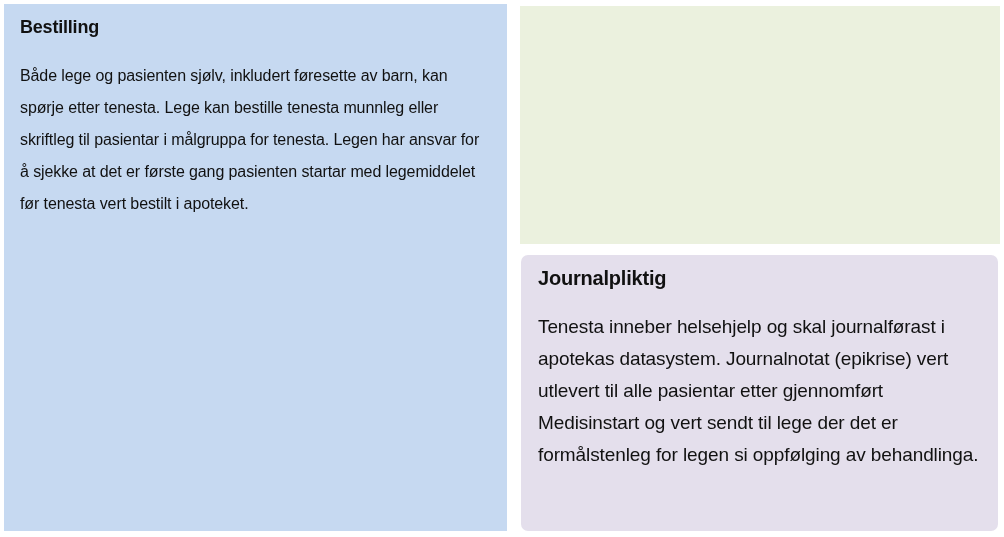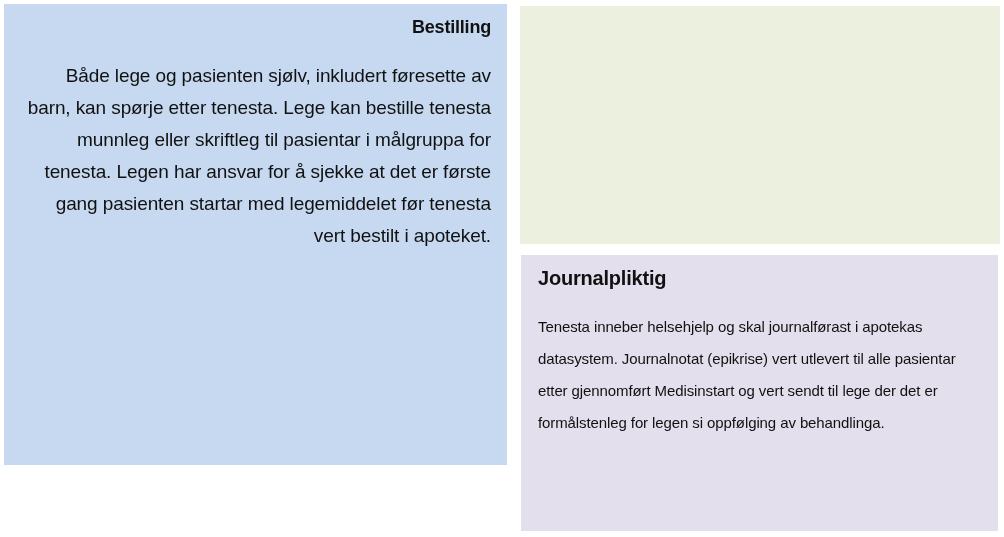--- a/index.html
+++ b/index.html
@@ -29,31 +29,30 @@
     .panel-para {
       margin: 0;
       padding: 0;
       line-height: 32px;
       letter-spacing: -0.1px;
     }
     #panel-bestilling {
       left: 4px;
       top: 4px;
       width: 503px;
-      height: 461px;
+      height: 527px;
       background: #c6d9f1;
       padding: 13px 16px 0 16px;
-      text-align: right;
     }
     #panel-bestilling .panel-title {
       font-size: 18px;
       margin-bottom: 21px;
     }
     #panel-bestilling .panel-para {
-      font-size: 19px;
+      font-size: 16px;
     }
     #panel-bestilling .panel-para + .panel-para {
       margin-top: 16px;
     }
     #panel-gjennomforing {
       left: 520px;
       top: 6px;
       width: 480px;
       height: 238px;
       background: #ebf1de;
@@ -66,27 +65,28 @@
     #panel-gjennomforing .panel-para {
       font-size: 19px;
     }
     #panel-journalpliktig {
       left: 521px;
       top: 255px;
       width: 477px;
       height: 276px;
       background: #e4dfec;
       padding: 11px 16px 0 17px;
+      border-radius: 7px;
     }
     #panel-journalpliktig .panel-title {
       font-size: 20px;
       margin-bottom: 21px;
     }
     #panel-journalpliktig .panel-para {
-      font-size: 15px;
+      font-size: 19px;
     }
   </style>
 </head>
 <body>
 
 <div class="panel" id="panel-bestilling">
   <p class="panel-title">Bestilling</p>
   <p class="panel-para">Både lege og pasienten sjølv, inkludert føresette av barn, kan spørje etter tenesta. Lege kan bestille tenesta munnleg eller skriftleg til pasientar i målgruppa for tenesta. Legen har ansvar for å sjekke at det er første gang pasienten startar med legemiddelet før tenesta vert bestilt i apoteket.</p>
 </div>
 

